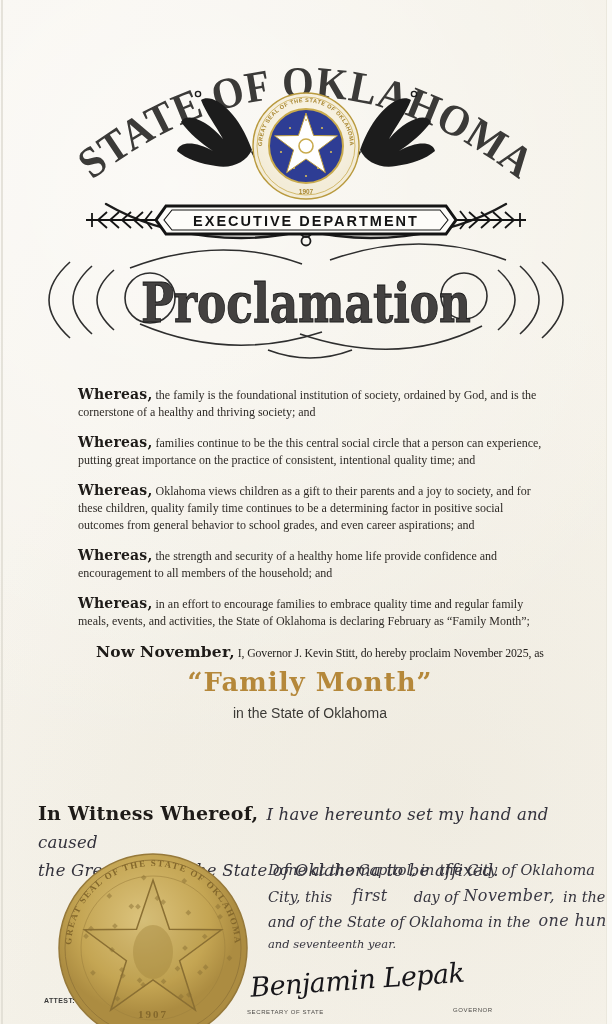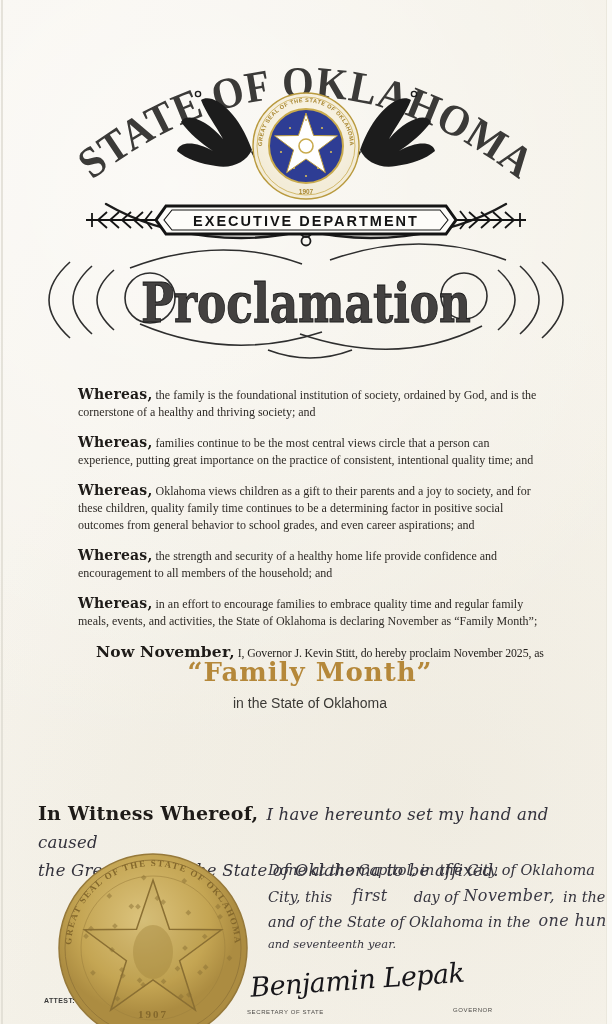--- a/index.html
+++ b/index.html
@@ -16,21 +16,21 @@
   .edge-right{position:absolute;right:0;top:0;width:5px;height:100%;background:#fbfaf6;border-left:1px solid #ebe8dd;}
   svg{position:absolute;left:0;overflow:visible;}
   .header-svg{top:0;}
   .procl-svg{top:240px;}
   
   .body-block{position:absolute;left:78px;top:386px;width:464px;font-size:12px;line-height:17px;}
   .para{margin:0 0 13px 0;}
   .lead{font-family:"DejaVu Serif", serif;font-weight:bold;font-size:14px;letter-spacing:.2px;color:#1e1b18;}
   .therefore-line{margin:2px 0 0 0;text-indent:18px;white-space:nowrap;font-size:11.8px;letter-spacing:-.1px;color:#262320;}
   .lead-big{font-size:15.5px;}
-  .proclaimed-title{margin:2px 0 0 0;text-align:center;font-family:"DejaVu Serif", serif;
+  .proclaimed-title{margin:12px 0 0 0;text-align:center;font-family:"DejaVu Serif", serif;
     font-weight:bold;font-size:26px;letter-spacing:1px;}
   .proclaimed-sub{margin:14px 0 0 0;text-align:center;font-family:"Liberation Sans", sans-serif;
     font-size:14px;color:#3c3a36;}
   
   .witness{position:absolute;left:38px;top:799px;width:548px;line-height:28px;color:#33323c;}
   .witness .lead{font-size:19px;}
   .script{font-family:"DejaVu Serif", serif;font-style:italic;}
   .witness .script{font-size:16.5px;letter-spacing:.2px;}
   
   .done-block{position:absolute;left:268px;top:862px;width:330px;color:#35343e;}
@@ -154,24 +154,24 @@
       <circle cx="464" cy="56" r="23"></circle>
       <path d="M542,22 Q584,60 542,98"></path>
       <path d="M520,26 Q558,60 520,94"></path>
       <path d="M498,30 Q532,60 498,90"></path>
     </g>
     <text x="306" y="82" text-anchor="middle" font-family="DejaVu Serif, serif" font-weight="bold" font-size="54" fill="#434140" stroke="#1b1b1b" stroke-width=".9" lengthAdjust="spacingAndGlyphs" textLength="330">Proclamation</text>
   </svg>
 
   <div class="body-block">
     <p class="para"><span class="lead">Whereas,</span> <span>the family is the foundational institution of society, ordained by God, and is the cornerstone of a healthy and thriving society; and</span></p>
-    <p class="para"><span class="lead">Whereas,</span> <span>families continue to be the most central views circle that a person can experience, putting great importance on the practice of consistent, intentional quality time; and</span></p>
+    <p class="para"><span class="lead">Whereas,</span> <span>families continue to be the this central social circle that a person can experience, putting great importance on the practice of consistent, intentional quality time; and</span></p>
     <p class="para"><span class="lead">Whereas,</span> <span>Oklahoma views children as a gift to their parents and a joy to society, and for these children, quality family time continues to be a determining factor in positive social outcomes from general behavior to school grades, and even career aspirations; and</span></p>
     <p class="para"><span class="lead">Whereas,</span> <span>the strength and security of a healthy home life provide confidence and encouragement to all members of the household; and</span></p>
-    <p class="para"><span class="lead">Whereas,</span> <span>in an effort to encourage families to embrace quality time and regular family meals, events, and activities, the State of Oklahoma is declaring November as “Family Month”;</span></p>
+    <p class="para"><span class="lead">Whereas,</span> <span>in an effort to encourage families to embrace quality time and regular family meals, events, and activities, the State of Oklahoma is declaring February as “Family Month”;</span></p>
     <p class="therefore-line"><span class="lead lead-big">Now November,</span> <span>I, Governor J. Kevin Stitt, do hereby proclaim November 2025, as</span></p>
     <div class="proclaimed-title" style="color:#b5883a">“Family Month”</div>
     <div class="proclaimed-sub">in the State of Oklahoma</div>
   </div>
 
   <div class="witness">
     <div><span class="lead">In Witness Whereof,</span>&nbsp; <span class="script">I have hereunto set my hand and caused</span></div>
     <div class="script" style="font-size:16.5px">the Great Seal of the State of Oklahoma to be affixed.</div>
   </div>
 

